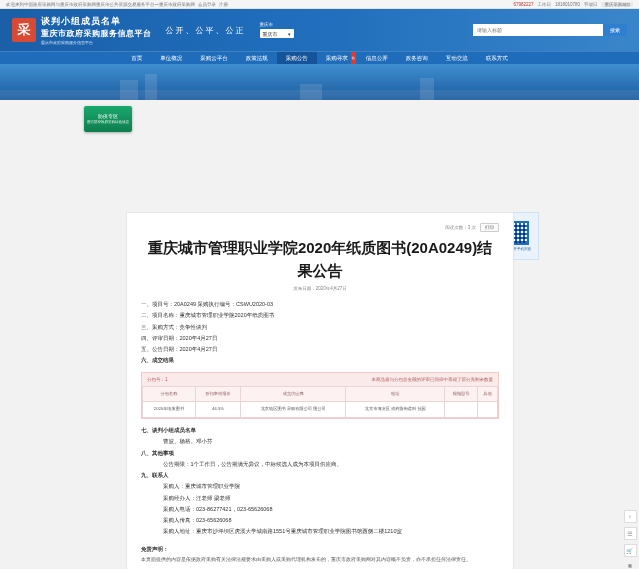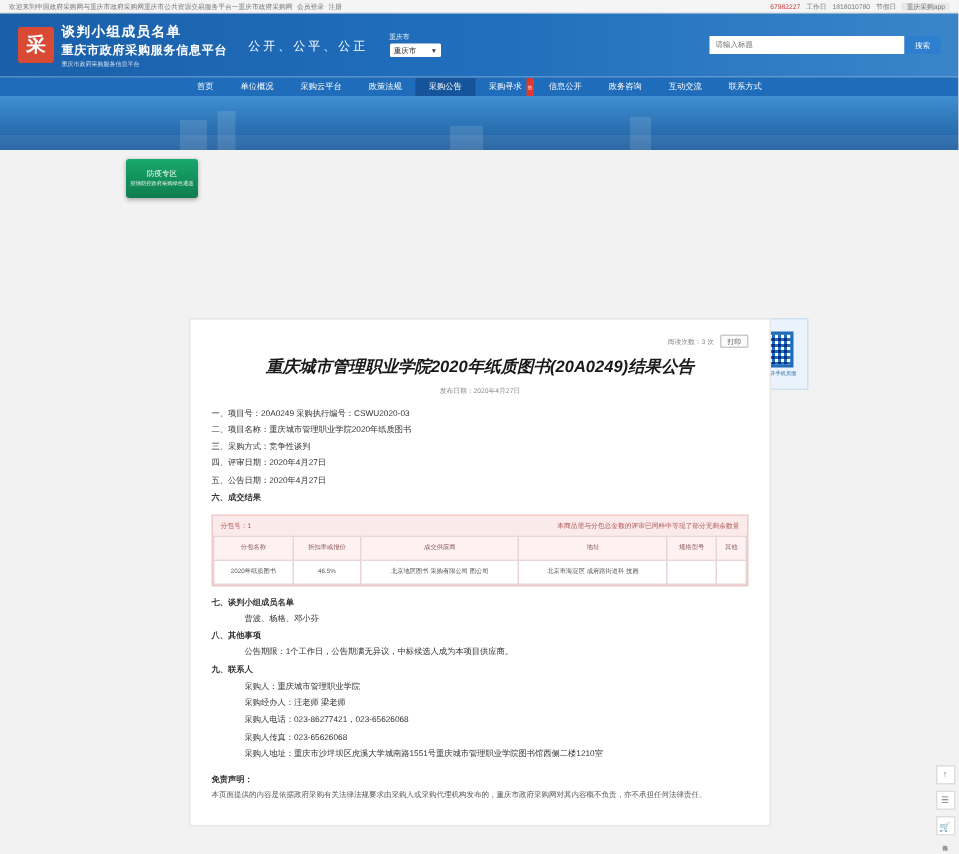--- a/index.html
+++ b/index.html
@@ -106,22 +106,22 @@
     position:absolute; left:126px; top:112px; width:388px;
     background:#fff; border:1px solid #e6e6e6; padding:10px 14px 14px;
   }
   .meta-row{ display:flex; justify-content:flex-end; align-items:center; gap:4px;
     font-size:4.5px; color:#888; }
   .print-btn{
     border:1px solid #ccc; background:#fafafa; font-size:4.5px; color:#555;
     padding:1px 4px; border-radius:1px;
   }
   .doc-title{
-    text-align:center; font-size:11px; font-weight:bold; color:#1a1a1a;
-    margin:5px 0 4px; line-height:1.5;font-style:italic;
+    text-align:center; font-size:15px; font-weight:bold; color:#1a1a1a;
+    margin:5px 0 4px; line-height:1.5;
   }
   .doc-date{ text-align:center; font-size:4.5px; color:#888; margin-bottom:8px;}
   .doc-body{ font-size:5.5px; line-height:2.05; color:#333;}
   .doc-body .ln{ white-space:nowrap; }
   .doc-body .sec{ font-weight:bold; }
 
   .tbl-wrap{ margin:5px 0 6px; border:1px solid #f0c9c9; background:#fdf5f5;}
   .tbl-head{
     display:flex; justify-content:space-between; align-items:center;
     padding:2px 5px; font-size:4.5px; color:#b05a5a; background:#fbeaea;

